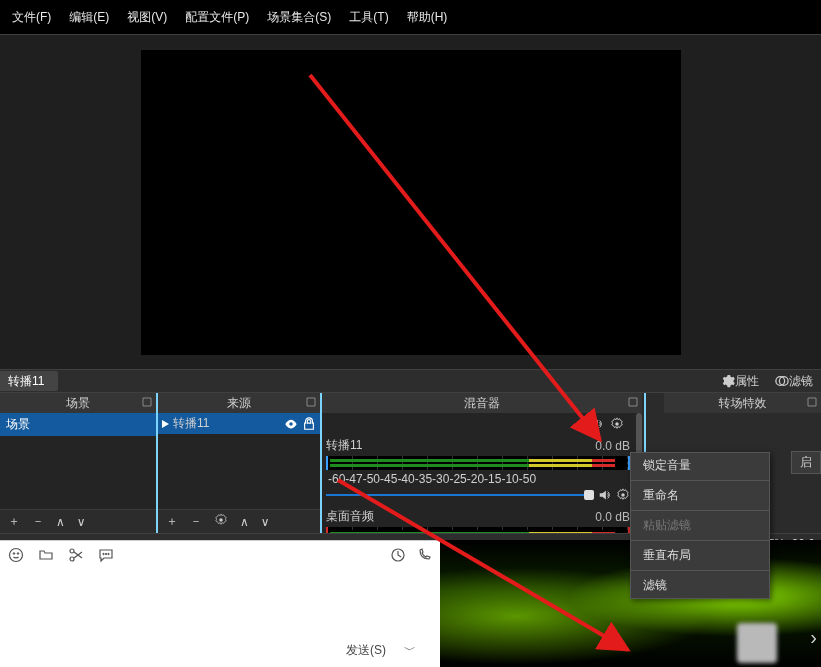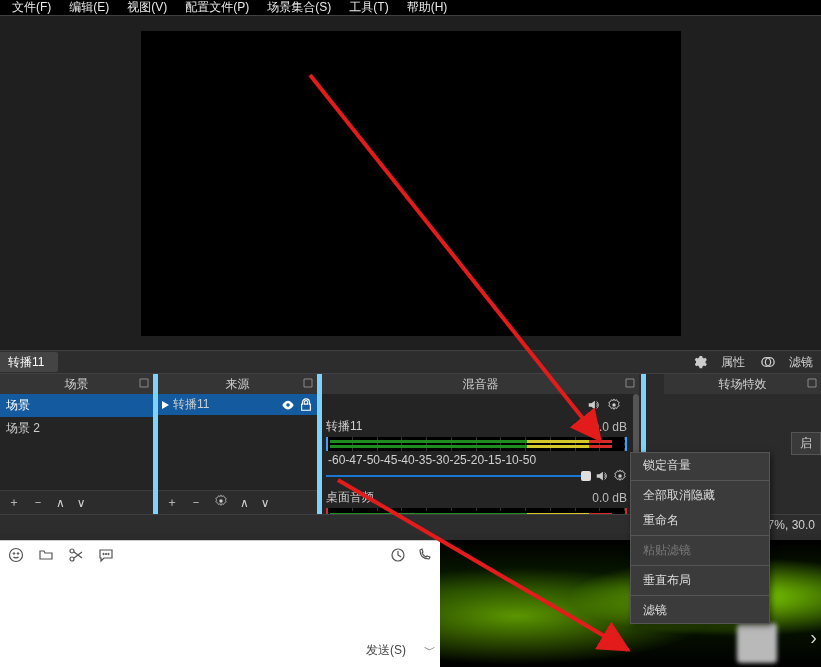--- a/index.html
+++ b/index.html
@@ -1,33 +1,33 @@
 <!DOCTYPE html>
 <html><head>
 <meta charset="utf-8">
 <style>
   * { box-sizing: border-box; margin: 0; padding: 0; font-family: "Microsoft YaHei", sans-serif; font-size: 12px; color: #d0d0d0; user-select: none; }
   body { background: #2b2b2b; width: 821px; height: 667px; overflow: hidden; position: relative; }
 
   
-  .menubar { display: flex; background: #000; height: 16px; align-items: center; padding: 0 4px; gap: 2px; border-bottom: 1px solid #404040; }
+  .menubar { display: flex; background: #000; height: 35px; align-items: center; padding: 0 4px; gap: 2px; border-bottom: 1px solid #404040; }
   .menubar .item { padding: 2px 8px; color: #e8e8e8; }
 
   
   .preview-area { height: 334px; background: #1f1f1f; display: flex; align-items: center; justify-content: center; }
   .preview-canvas { width: 540px; height: 305px; background: #000; }
 
   
   .tabrow { display: flex; align-items: center; height: 24px; background: #2d2d2d; border-top: 1px solid #404040; border-bottom: 1px solid #404040; }
   .tabrow .tab { background: #444; color: #fff; padding: 2px 14px 2px 8px; height: 20px; line-height: 16px; border-top-right-radius: 2px; border-bottom-right-radius: 2px; margin-right: auto; }
-  .tabrow .tool-btn { display: flex; align-items: center; gap: 14px; padding: 2px 8px; color: #e8e8e8; }
+  .tabrow .tool-btn { display: flex; align-items: center; gap: 0; padding: 2px 8px; color: #e8e8e8; }
 
   
   .docks { display: flex; height: 140px; background: #2b2b2b; }
-  .dock { display: flex; flex-direction: column; border-right: 5px solid #7dd3fc; }
+  .dock { display: flex; flex-direction: column; border-right: 2px solid #7dd3fc; }
   .dock-head { display: flex; align-items: center; justify-content: center; height: 20px; background: #353535; position: relative; color: #bbb; }
   .dock-head .corner { position: absolute; right: 4px; top: 4px; width: 10px; height: 10px; color: #888; }
   .dock-body { flex: 1; background: #242424; overflow: hidden; }
   .dock-foot { height: 24px; background: #2c2c2c; display: flex; align-items: center; gap: 12px; padding: 0 8px; color: #aaa; font-size: 15px; border-top: 1px solid #3a3a3a; }
   .dock-foot span { cursor: pointer; }
 
   
   .scenes { width: 158px; }
   .scene-item { padding: 3px 6px; }
   .scene-item.sel { background: #145a9e; color: #fff; }
@@ -81,21 +81,21 @@
 
   
   .statusbar { height: 20px; background: #2d2d2d; border-top: 1px solid #404040; display: flex; align-items: center; justify-content: flex-end; padding: 0 6px; gap: 18px; color: #bbb; font-size: 11px; }
   .live-dot { display: inline-block; width: 8px; height: 8px; border: 1px solid #888; border-radius: 50%; margin-right: 4px; vertical-align: middle; }
 
   
   .chat-pane { position: absolute; left: 0; top: 540px; width: 440px; height: 127px; background: #fff; border-top: 1px solid #ccc; }
   .chat-top { display: flex; align-items: center; height: 28px; padding: 0 8px; gap: 14px; color: #555; border-bottom: 1px solid transparent; }
   .chat-top .right { margin-left: auto; display: flex; gap: 10px; }
   .chat-top svg { width: 16px; height: 16px; stroke: #555; fill: none; }
-  .send-row { position: absolute; bottom: 4px; right: 4px; display: flex; align-items: center; gap: 2px; }
+  .send-row { position: absolute; bottom: 4px; right: 24px; display: flex; align-items: center; gap: 2px; }
   .send-btn { padding: 4px 16px; color: #444; background: #fff; border: none; }
   .send-caret { color: #666; }
 
   
   .cam-pane { position: absolute; left: 440px; top: 540px; right: 0; height: 127px; background: #0c2a00; overflow: hidden; }
   .cam-pane .glow { position: absolute; inset: 0; background:
      radial-gradient(ellipse at 20% 60%, rgba(160,255,0,.55), transparent 45%),
      radial-gradient(ellipse at 78% 45%, rgba(160,255,0,.85), transparent 40%),
      linear-gradient(#000, #0b2200 40%, #000);
   }
@@ -152,21 +152,20 @@
 
   <div class="dock scenes">
     <div class="dock-head">
       <span>场景</span>
       <svg class="corner" viewBox="0 0 10 10">
           <path d="M1 1h8v8H1z" fill="none" stroke="#888"></path>
         </svg>
     </div>
     <div class="dock-body">
       <div class="scene-item sel">场景</div>
-      <div class="scene-item">场景 2</div>
     </div>
     <div class="dock-foot">
       <span>＋</span>
       <span>－</span>
       <span>∧</span>
       <span>∨</span>
     </div>
   </div>
 
   <div class="dock sources">
@@ -368,21 +367,20 @@
 
 <div class="cam-pane">
   <div class="glow"></div>
   <div class="subject"></div>
   <div class="chev">›</div>
 </div>
 
 <div class="ctx-menu">
   <div class="ctx-item">锁定音量</div>
   <div class="ctx-sep"></div>
-  <div class="ctx-item">全部取消隐藏</div>
   <div class="ctx-item">重命名</div>
   <div class="ctx-sep"></div>
   <div class="ctx-item disabled">粘贴滤镜</div>
   <div class="ctx-sep"></div>
   <div class="ctx-item">垂直布局</div>
   <div class="ctx-sep"></div>
   <div class="ctx-item">滤镜</div>
 
 </div>
 

